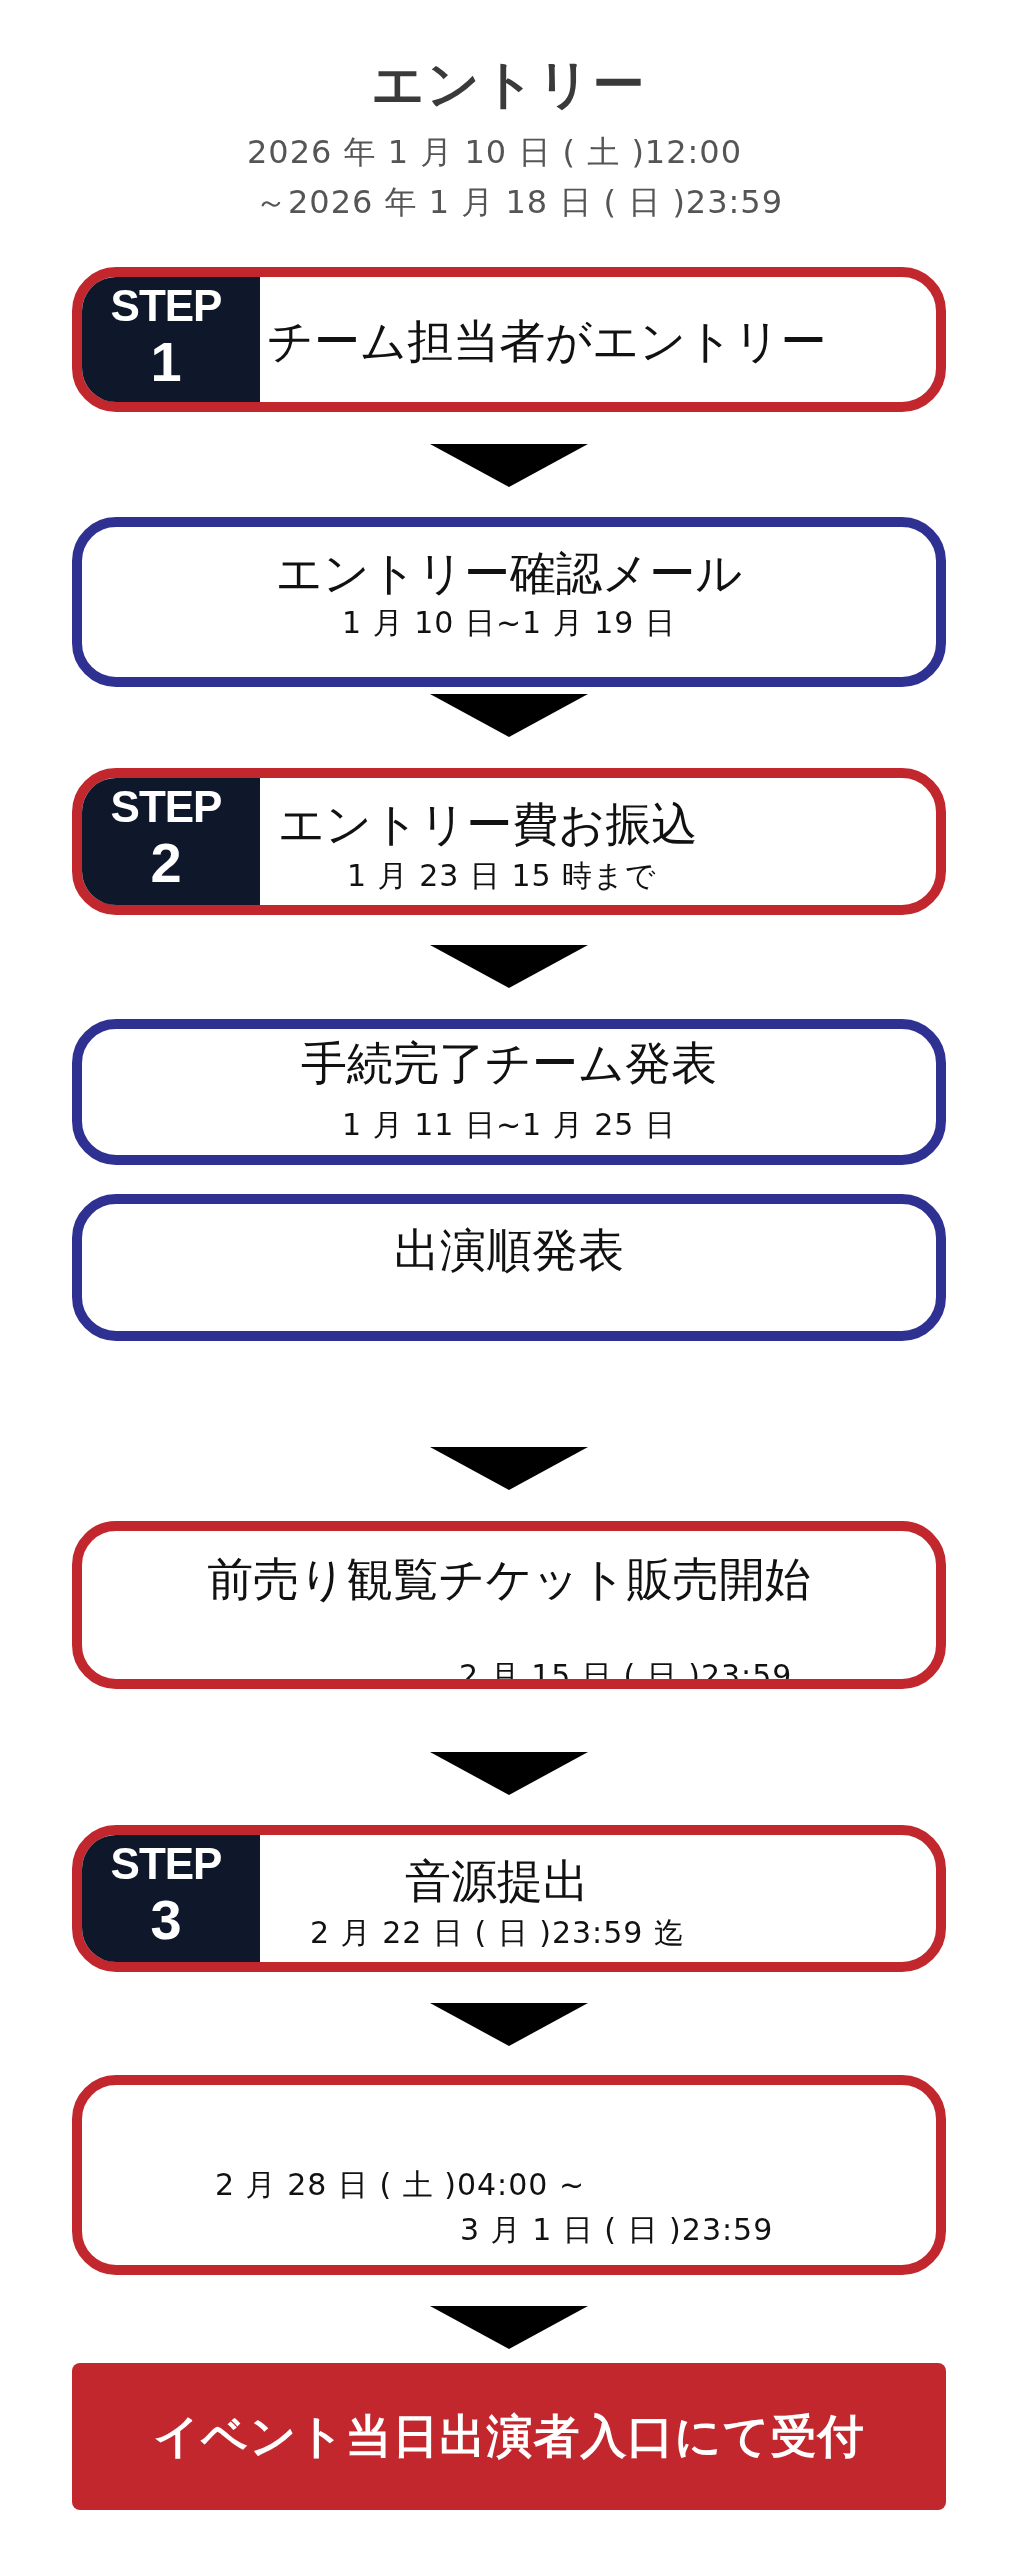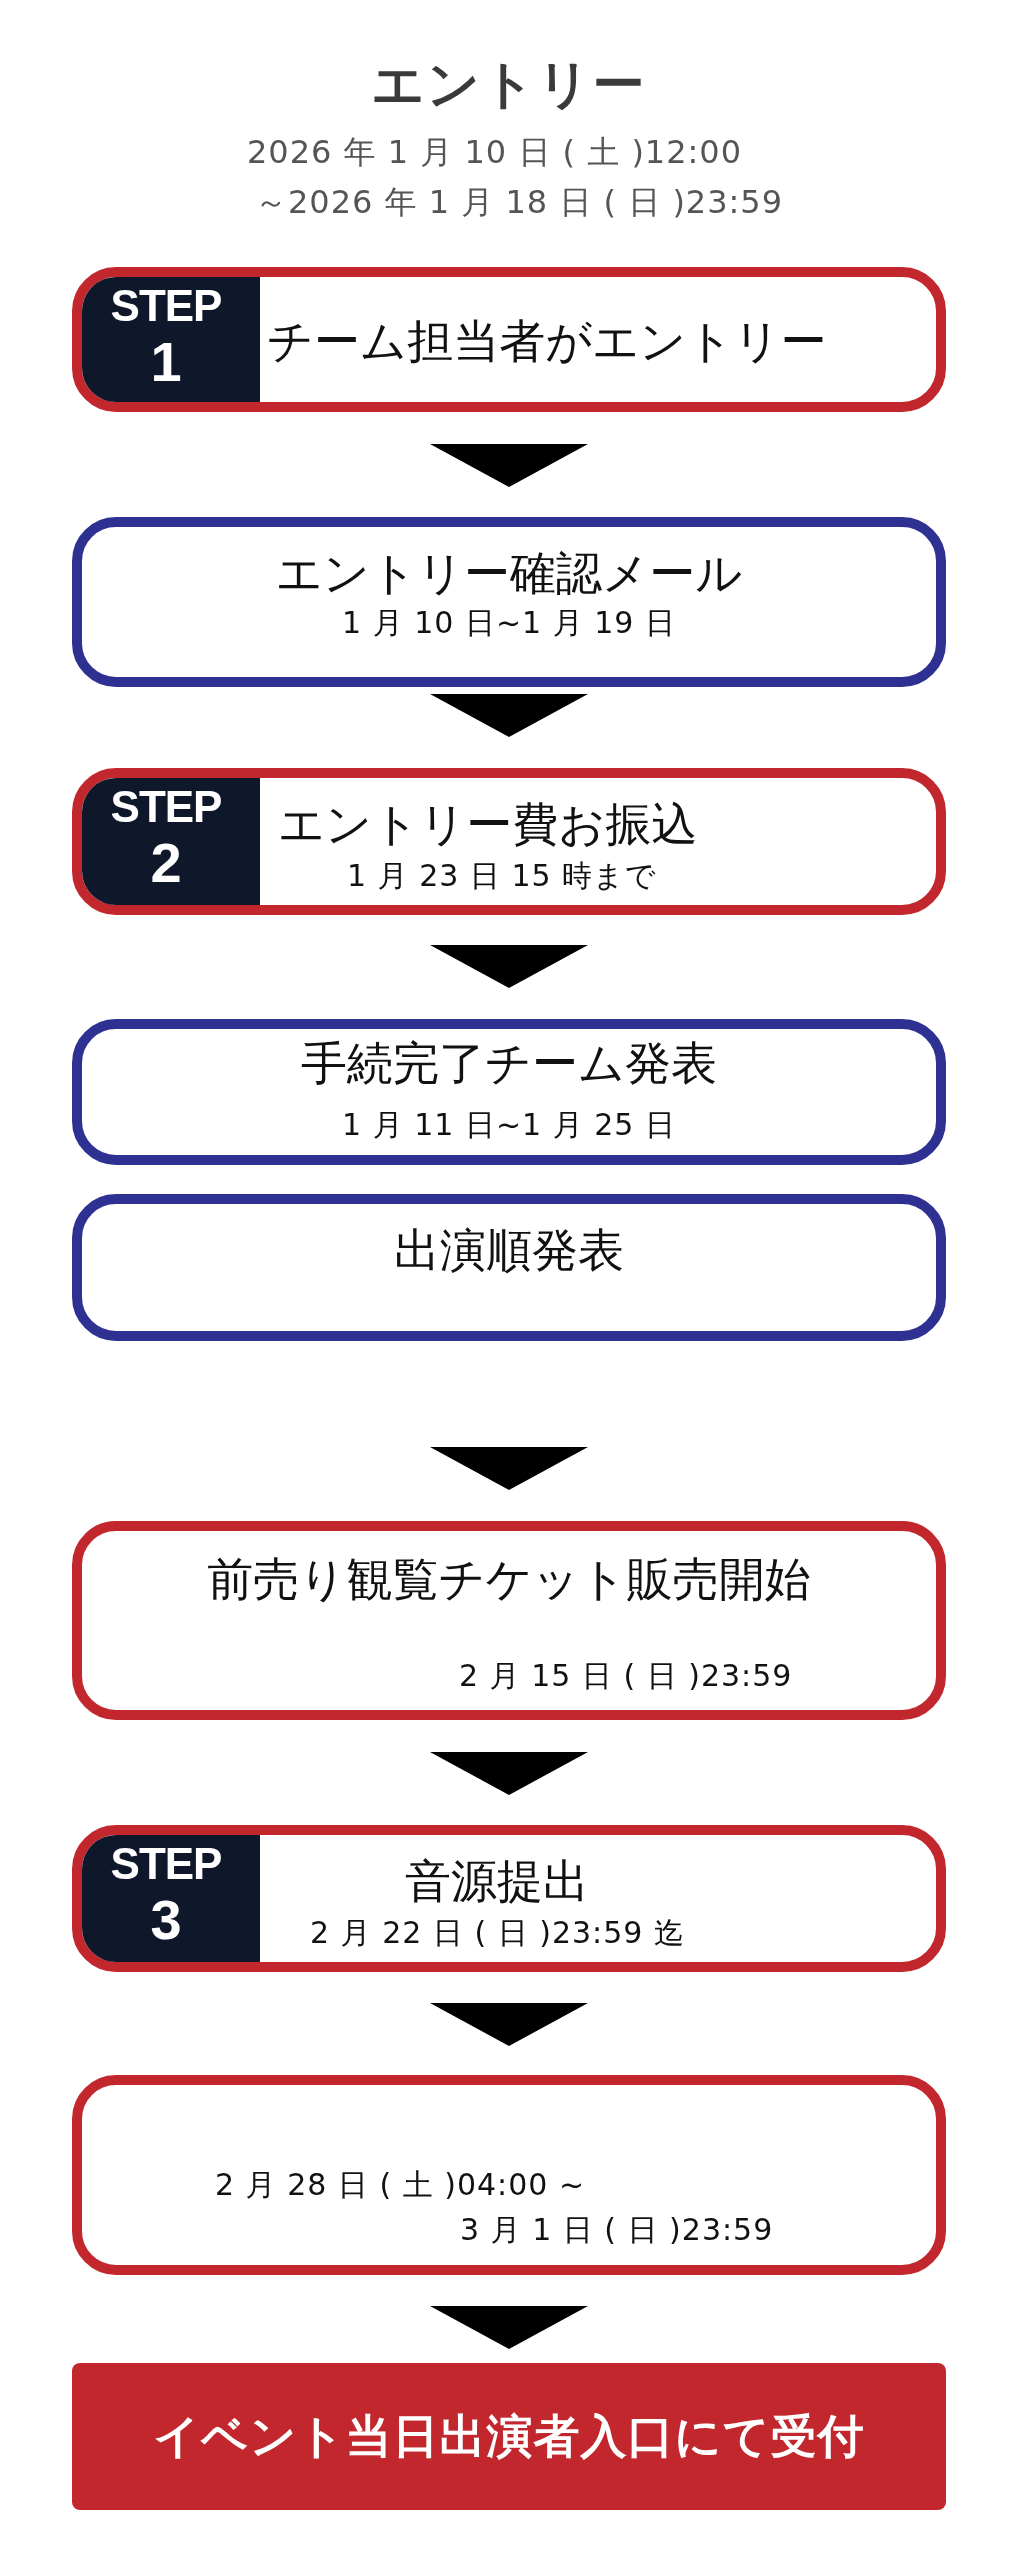--- a/index.html
+++ b/index.html
@@ -71,21 +71,21 @@
 
 <div class="arrow" style="top:1196px;"></div>
 
 <div class="box blue" style="top:1194px; height:147px;">
   <div class="heading center" style="top:18px;">出演順発表</div>
   <div class="sub center" style="top:78px;margin-top:48px;">2 月 1 日</div>
 </div>
 
 <div class="arrow" style="top:1447px;"></div>
 
-<div class="box red" style="top:1521px; height:199px;padding-left:8px;">
+<div class="box red" style="top:1521px; height:168px;padding-left:8px;">
   <div class="heading center" style="top:20px;">前売り観覧チケット販売開始</div>
   <div class="sub" style="left:377px; top:127px;">2 月 15 日 ( 日 )23:59</div>
 </div>
 
 <div class="arrow" style="top:1752px;"></div>
 
 <div class="box step" style="top:1825px; height:147px;">
   <div class="step-panel">
     <div class="step-word">STEP</div>
     <div class="step-num">3</div>

